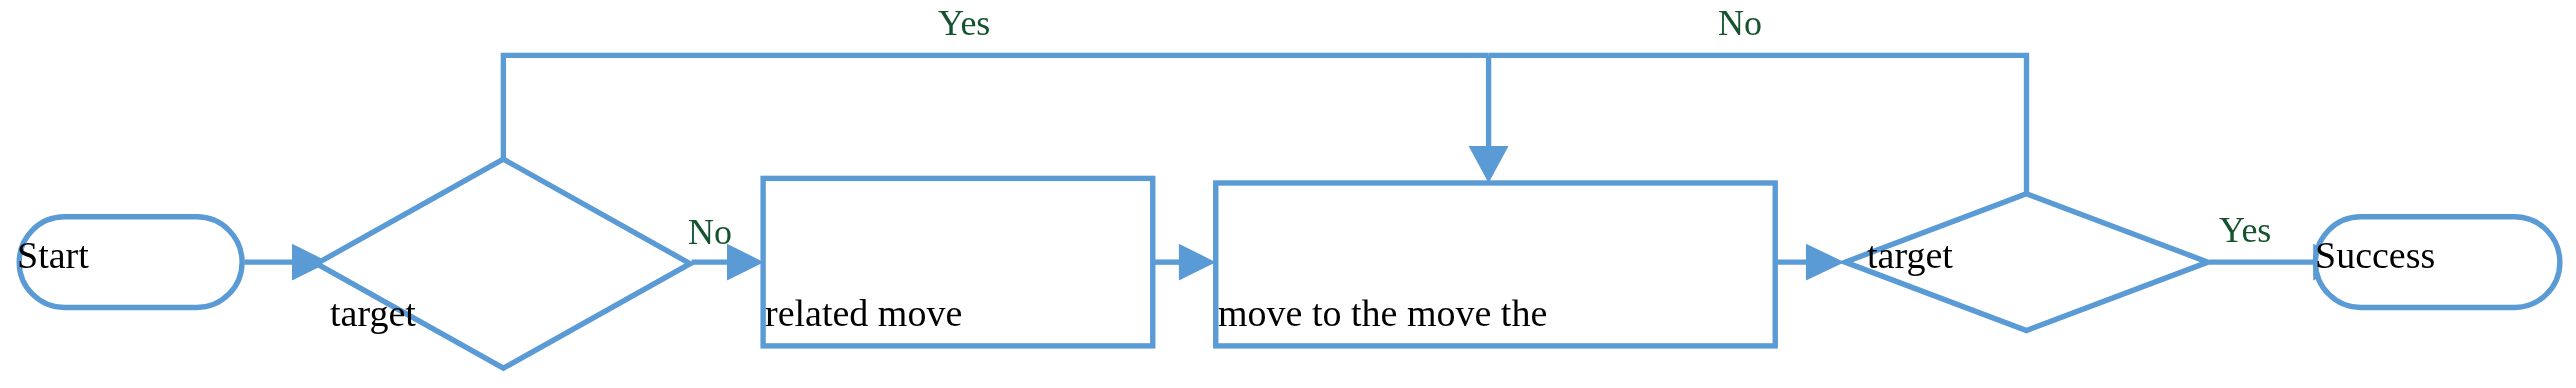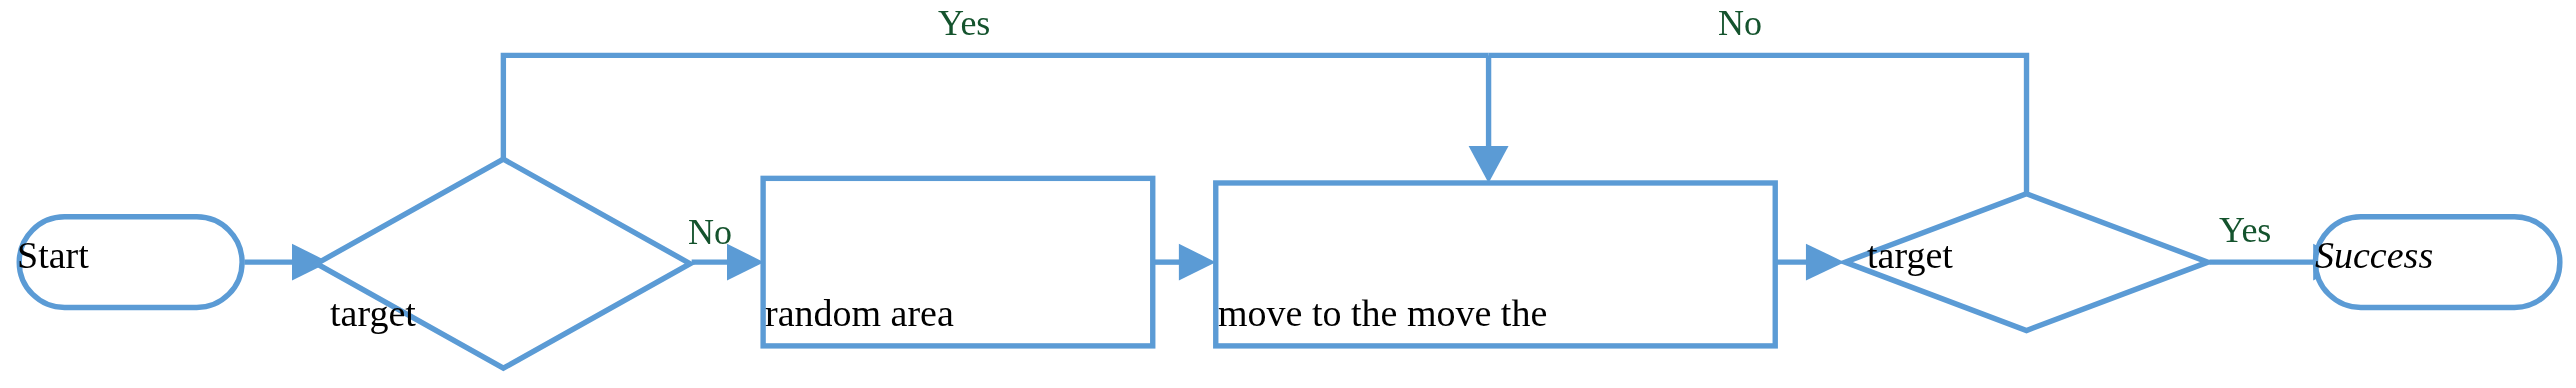--- a/index.html
+++ b/index.html
@@ -65,21 +65,21 @@
     font-size: 36px;
     line-height: 1;
     white-space: nowrap;
     text-align: right;
   }
   .lbl-start      { left: 17px;   top: 235px; width: 227px; }
   .lbl-related    { left: 330px;  top: 212px; width: 346px; }
   .lbl-random     { left: 765px;  top: 212px; width: 384px; }
   .lbl-movearea   { left: 1218px; top: 212px; width: 553px; }
   .lbl-target     { left: 1867px; top: 235px; width: 318px; }
-  .lbl-success    { left: 2315px; top: 235px; width: 246px; font-style: italic; }
+  .lbl-success    { left: 2315px; top: 235px; width: 246px; }
 
   .elbl-no-1      { left: 688px;  top: 214px; }
   .elbl-yes-top   { left: 938px; top: 4.6px;   }
   .elbl-no-top    { left: 1718px; top: 4.6px;   }
   .elbl-yes-right { left: 2219px; top: 212px; }
 </style>
 </head>
 <body>
 
 <div id="flowchart-root">
@@ -138,21 +138,21 @@
   </svg>
 
   <div class="node-label lbl-start">Start</div>
 
   <div class="node-label lbl-related">
     <div>target</div>
     
   </div>
 
   <div class="node-label lbl-random">
-    <div>random area</div>
+    <div>related move</div>
     
   </div>
 
   <div class="node-label lbl-movearea">
     <div>move to the move the</div>
     
   </div>
 
   <div class="node-label lbl-target">target</div>
 

